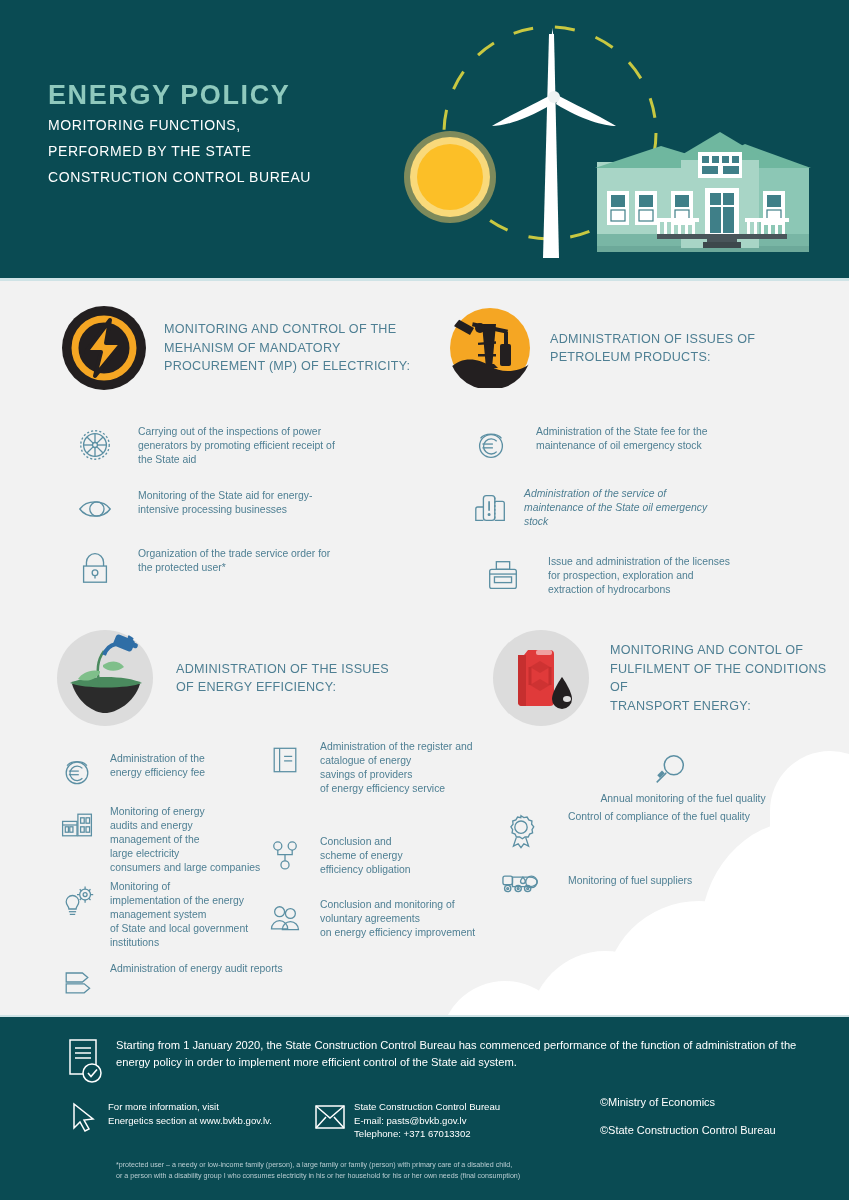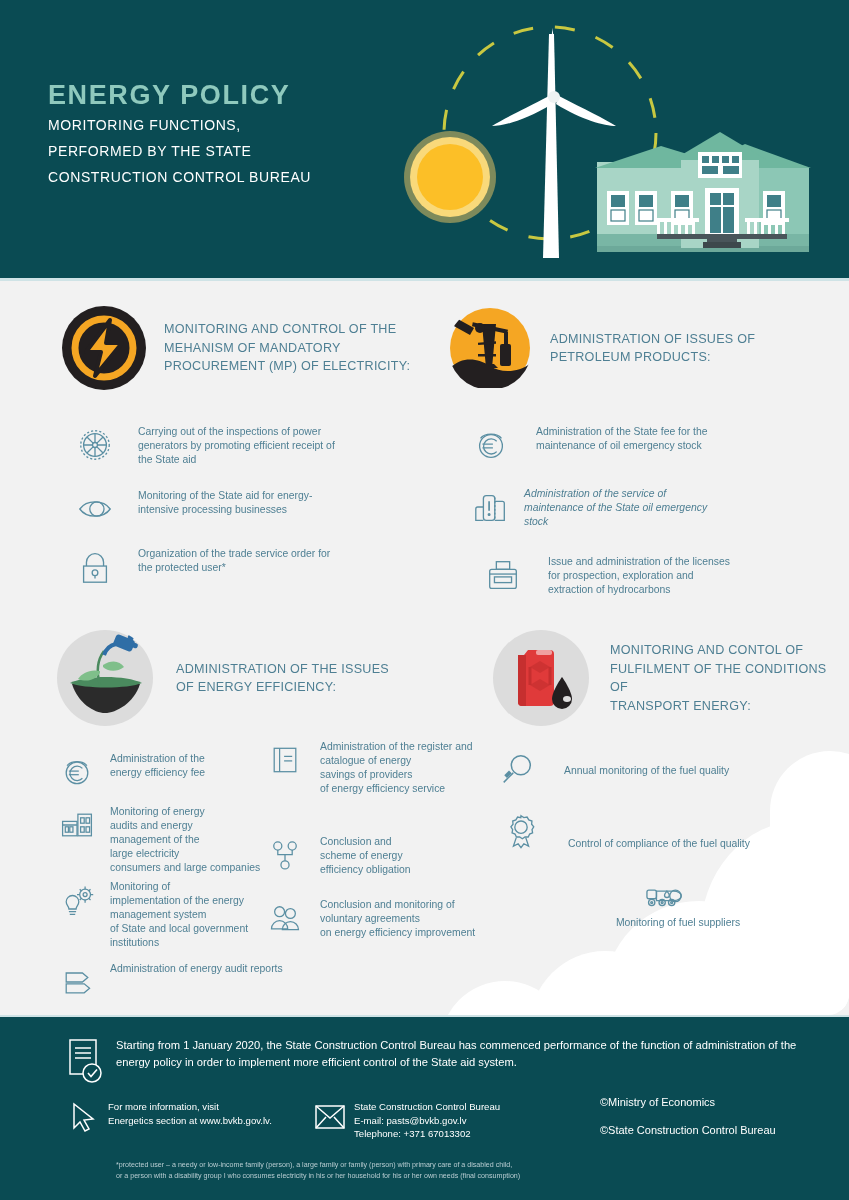--- a/index.html
+++ b/index.html
@@ -68,21 +68,20 @@
 
   
   #house { position: absolute; left: 595px; top: 106px; width: 216px; height: 152px; }
 
   
   #body-area {
     position: absolute; left: 0; top: 281px;
     width: 849px; height: 734px;
     background: #f2f2f2;
     overflow: hidden;
-    border-radius: 21px;
   }
   .cloud { position: absolute; background: #ffffff; border-radius: 50%; }
 
   
   .section {
     position: absolute;
   }
   .sec-head { display: flex; align-items: center; }
   .sec-badge {
     width: 84px; height: 84px; border-radius: 50%;
@@ -521,43 +520,43 @@
             <path d="M38,38 v18 M58,38 v18" stroke="#c62f2f" stroke-width="3"></path>
             <path d="M70,48 C70,48 60,62 60,70 a10,10 0 0,0 20,0 C80,62 70,48 70,48 Z" fill="#231f20"></path>
             <ellipse cx="75" cy="70" rx="4" ry="3" fill="#ffffff" opacity="0.85"></ellipse>
           </svg>
         </div>
         <div class="sec-title" style="margin-left:20px;">MONITORING AND CONTOL OF
 FULFILMENT OF THE CONDITIONS OF
 TRANSPORT ENERGY:</div>
       </div>
 
-      <div class="bullet" style="left:4px;top:120px;width:330px;align-items:center;">
+      <div class="bullet" style="left:13px;top:120px;width:330px;align-items:center;flex-direction:column;">
         <div class="bullet-icon">
           <svg viewBox="0 0 40 40" width="38" height="38" fill="none" stroke="#5b8fa3" stroke-width="1.6">
             <circle cx="24" cy="15" r="10"></circle>
             <line x1="16" y1="23" x2="6" y2="33"></line>
             <line x1="13" y1="22" x2="8" y2="27" stroke-width="4"></line>
           </svg>
         </div>
         <div class="bullet-text" style="margin-left:26px;">Annual monitoring of the fuel quality</div>
       </div>
 
-      <div class="bullet" style="left:8px;top:180px;width:330px;align-items:flex-end;">
+      <div class="bullet" style="left:8px;top:180px;width:330px;align-items:flex-start;">
         <div class="bullet-icon">
           <svg viewBox="0 0 40 40" width="38" height="38" fill="none" stroke="#5b8fa3" stroke-width="1.4">
             <path d="M20,5 l3,2 3.4,-0.6 1.8,3 3.3,1.2 -0.3,3.4 2.2,2.6 -1.8,2.9 0.6,3.4 -3.1,1.4 -1.5,3.1 -3.4,-0.2 -2.8,2 -2.8,-2 -3.4,0.2 -1.5,-3.1 -3.1,-1.4 0.6,-3.4 -1.8,-2.9 2.2,-2.6 -0.3,-3.4 3.3,-1.2 1.8,-3 3.4,0.6 Z"></path>
             <circle cx="20" cy="17" r="6.5"></circle>
             <path d="M15,28 l-3,9 5,-2.5 3,4 3,-4 5,2.5 -3,-9"></path>
           </svg>
         </div>
         <div class="bullet-text" style="margin-left:26px;">Control of compliance of the fuel quality</div>
       </div>
 
-      <div class="bullet" style="left:8px;top:244px;width:330px;align-items:center;flex-direction:column;">
+      <div class="bullet" style="left:8px;top:230px;width:330px;align-items:center;">
         <div class="bullet-icon">
           <svg viewBox="0 0 44 40" width="42" height="38" fill="none" stroke="#5b8fa3" stroke-width="1.4">
             <rect x="3" y="16" width="10" height="9" rx="2"></rect>
             <path d="M13,17 h18 a8,5 0 0,1 0,10 h-18 Z"></path>
             <ellipse cx="33" cy="22" rx="6" ry="6"></ellipse>
             <path d="M24,17 c-1.5,2 -2.5,3 -2.5,4.2 a2.5,2.5 0 0,0 5,0 C26.5,20 25.5,19 24,17 Z"></path>
             <circle cx="8" cy="29" r="3.3"></circle>
               <circle cx="19" cy="29" r="3.3"></circle>
               <circle cx="29" cy="29" r="3.3"></circle>
             <circle cx="8" cy="29" r="1"></circle>

